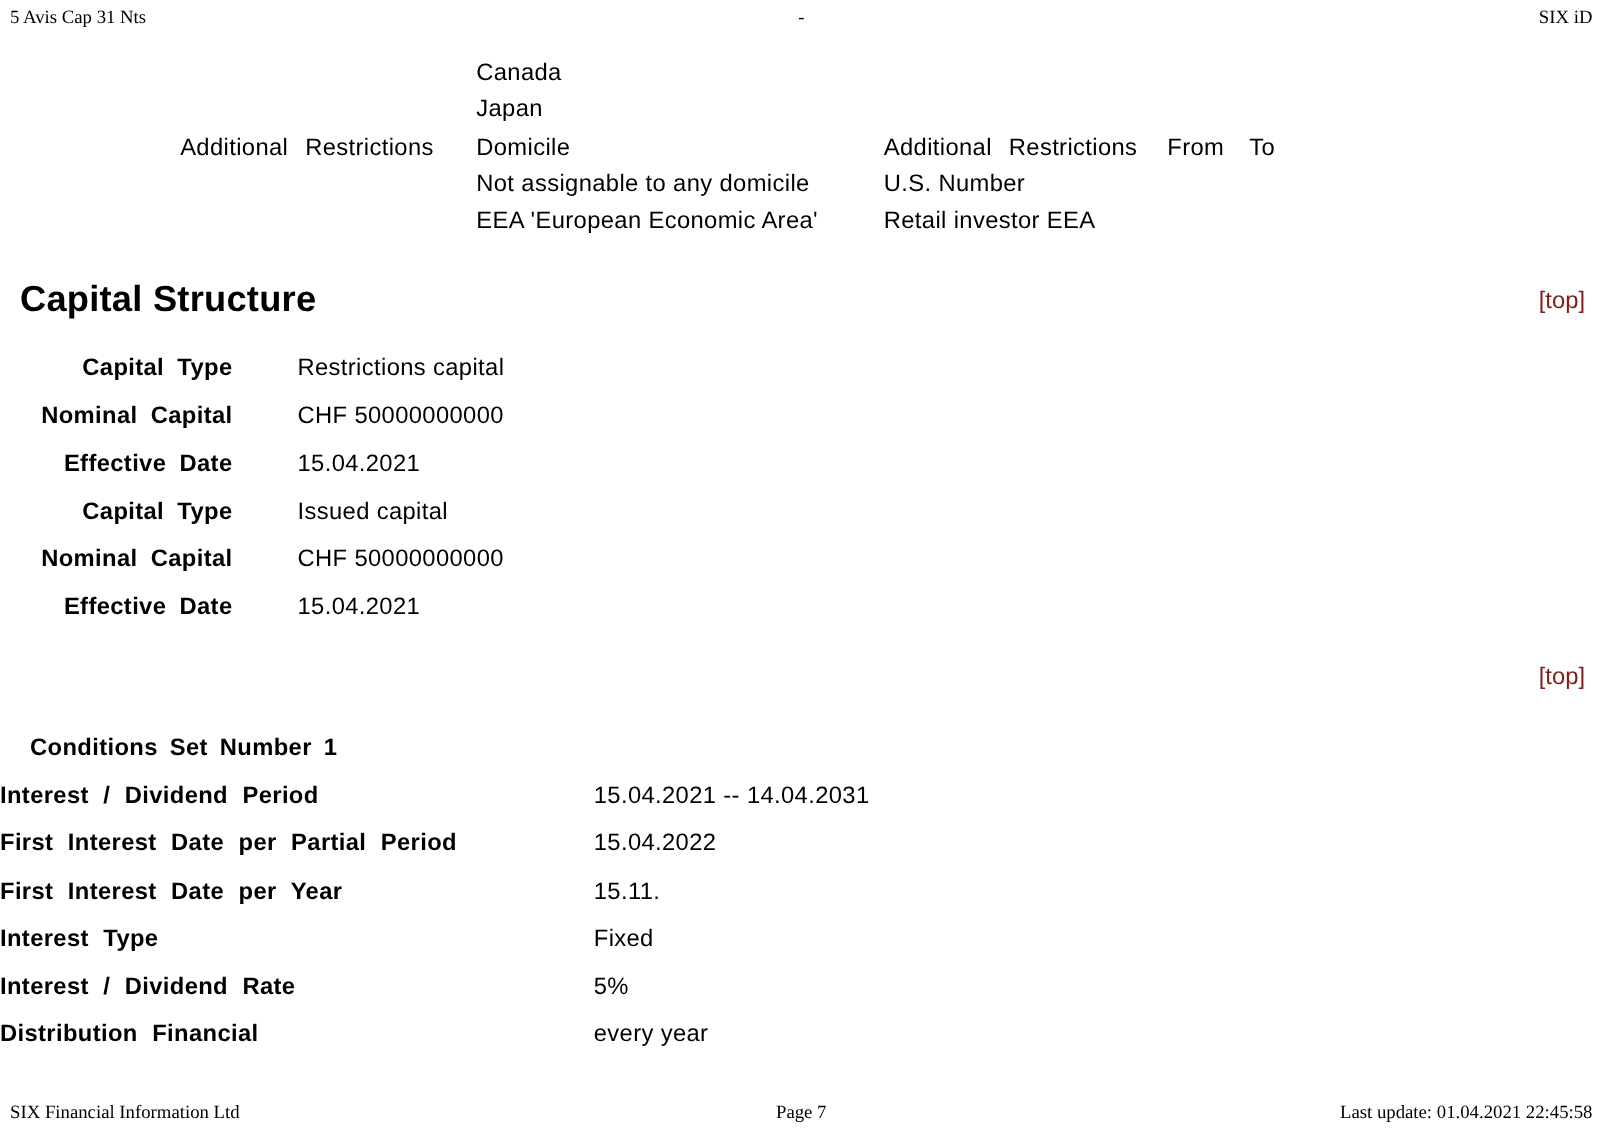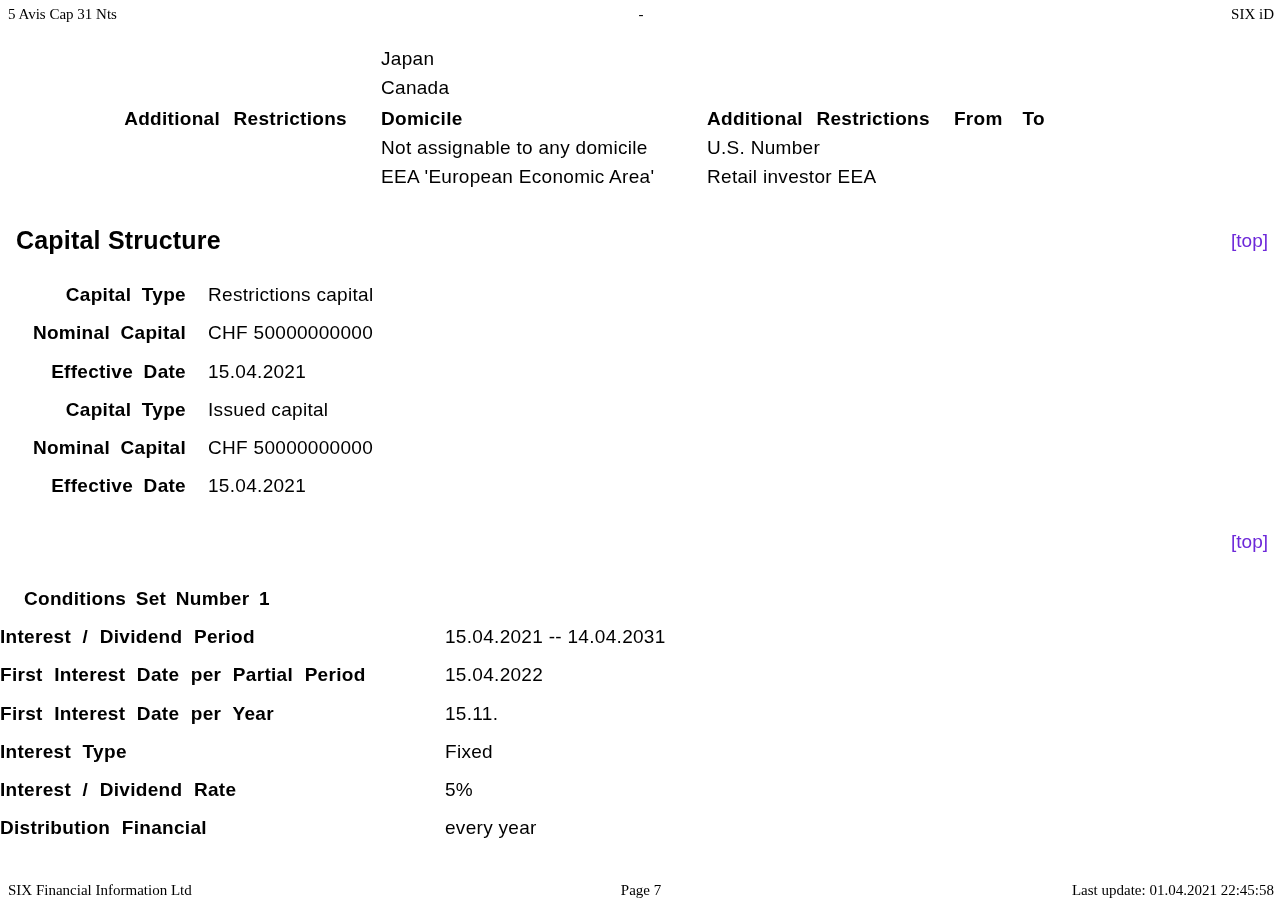--- a/index.html
+++ b/index.html
@@ -22,43 +22,43 @@
   .bodytext{font-size:19px;line-height:21px;letter-spacing:0.3px;}
   .b{font-weight:bold;}
 
   
   .domicile{position:absolute;top:48px;left:0;right:0;}
   .drow{display:flex;margin-bottom:8px;}
   .drow.hdr{margin-top:10px;}
   .c0{width:347px;text-align:right;}
   .c1{width:326px;margin-left:34px;}
   .c2{flex:1;}
-  .hdr .c0 span,.hdr .c1 span,.hdr .c2 span{font-weight:bold;}
+  .hdr .c0 span,.hdr .c1 span,.hdr .c2 span{font-weight:normal;}
   .hdr .c0 span{word-spacing:8px;}
   .c2h{display:flex;}
   .c2h .rst{word-spacing:8px;}
   .c2h .frm{margin-left:24px;}
   .c2h .tocol{margin-left:20px;}
 
   
   .sec-head{position:absolute;left:16px;right:14px;}
   .sec-head h1{
-    margin:0;font-size:25px;line-height:25px;font-weight:bold;
+    margin:0;font-size:29px;line-height:25px;font-weight:bold;
     letter-spacing:0.2px;display:inline-block;
   }
   .toplink{
     position:absolute;right:0;top:2px;font-size:19px;line-height:21px;
-    color:#6d28d9;text-decoration:none;cursor:pointer;
+    color:#7f1d1d;text-decoration:none;cursor:pointer;
   }
   .cs-head{top:228px;}
   .id-head{top:529px;}
 
   
   .kv{position:absolute;left:0;right:0;}
-  .kv-row{display:flex;margin-bottom:17.3px;}
+  .kv-row{display:flex;margin-bottom:17.3px;gap:30px;}
   .cs-rows{top:284px;}
   .cs-rows .lbl{width:186px;text-align:right;font-weight:bold;word-spacing:5px;}
   .cs-rows .val{margin-left:22px;}
   .id-rows{top:626px;}
   .id-rows .lbl{width:407px;text-align:left;font-weight:bold;word-spacing:6px;}
   .id-rows .val{margin-left:38px;}
 
   .set-head{position:absolute;left:24px;top:588px;word-spacing:4px;}
 </style>
 </head>
@@ -66,26 +66,26 @@
 
 <div class="doc-header">
   <span class="edge-left">5 Avis Cap 31 Nts</span>
   <span class="edge-center">-</span>
   <span class="edge-right">SIX iD</span>
 </div>
 
 <section class="domicile bodytext">
   <div class="drow">
     <div class="c0"></div>
-    <div class="c1"><span>Japan</span></div>
+    <div class="c1"><span>Canada</span></div>
     <div class="c2"></div>
   </div>
   <div class="drow">
     <div class="c0"></div>
-    <div class="c1"><span>Canada</span></div>
+    <div class="c1"><span>Japan</span></div>
     <div class="c2"></div>
   </div>
   <div class="drow hdr">
     <div class="c0"><span>Additional Restrictions</span></div>
     <div class="c1"><span>Domicile</span></div>
     <div class="c2">
       <div class="c2h">
         <span class="rst">Additional Restrictions</span>
         <span class="frm">From</span>
         <span class="tocol">To</span>

